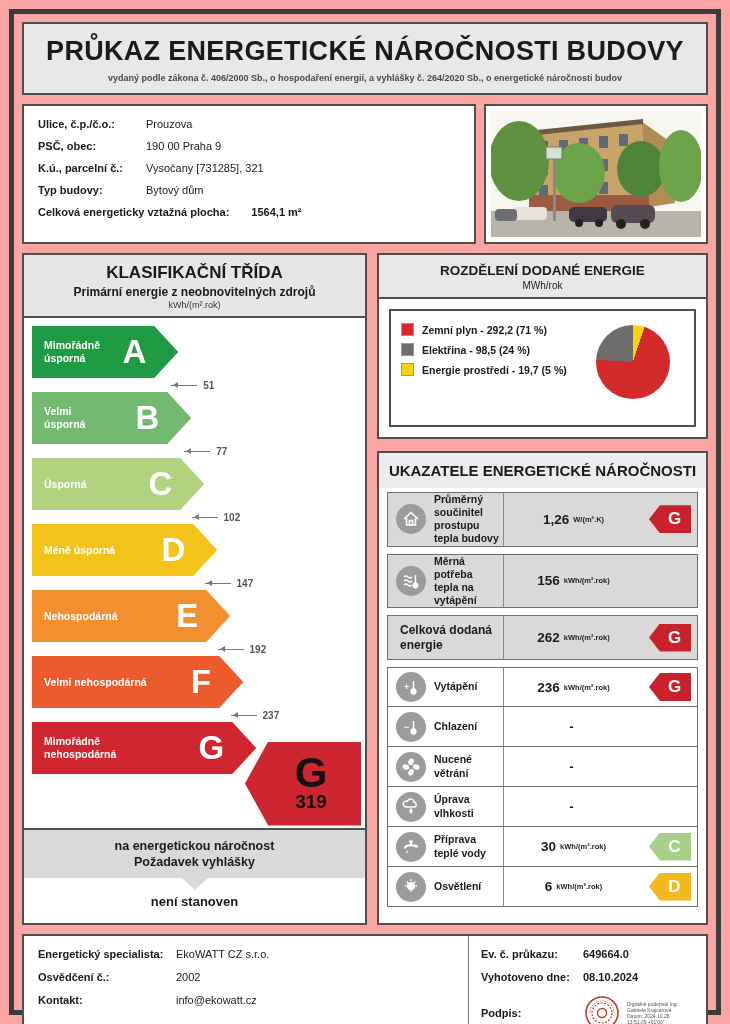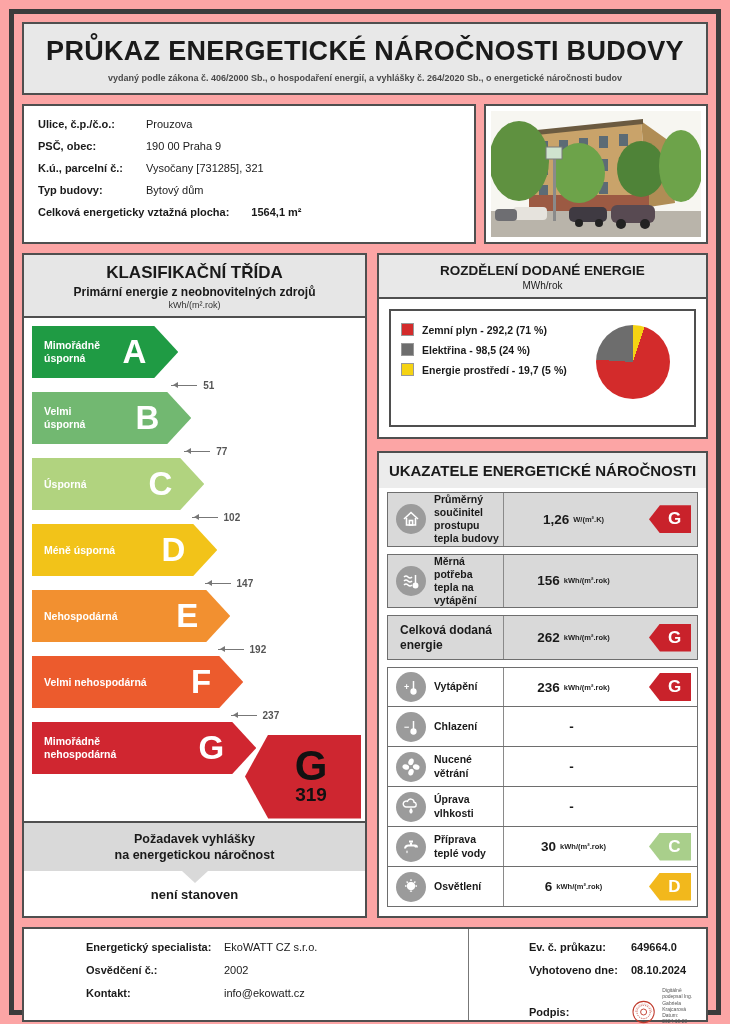--- a/index.html
+++ b/index.html
@@ -58,41 +58,41 @@
   .pie-unit { font-size:10px; margin-top:2px; }
   .pie-body { padding:10px; }
   .pie-inner { border:2px solid #4f4f4f; display:flex; align-items:flex-start; padding:12px 10px; gap:8px; min-height:118px; }
   .legend { flex:1; display:flex; flex-direction:column; gap:7px; }
   .legend-item { display:flex; align-items:center; gap:8px; font-size:10.5px; font-weight:bold; }
   .swatch { width:13px; height:13px; flex:none; border:1px solid #999; }
   .pie { width:74px; height:74px; border-radius:50%; flex:none; margin-right:14px; margin-top:2px; }
 
   
   .ind-header { text-align:center; font-size:15px; font-weight:bold; padding:9px 4px; background:#ececec; }
-  .ind-body { padding:4px 8px 9px; }
+  .ind-body { padding:4px 8px 16px; }
   .ind-row { display:flex; align-items:stretch; border:1px solid #6e6e6e; background:#fff; min-height:40px; }
   .ind-row.shaded { background:#d9d9d9; min-height:45px; margin-bottom:7px; }
   .ind-row.joined { margin-bottom:0; }
   .ind-row.joined + .ind-row.joined { border-top:none; }
   .ind-icon { width:46px; flex:none; display:flex; align-items:center; justify-content:center; }
   .icon-circle { width:30px; height:30px; border-radius:50%; background:#9b9b9b; display:flex; align-items:center; justify-content:center; }
   .ind-label { flex:1; display:flex; align-items:center; font-size:10.5px; font-weight:bold; line-height:1.25; padding-right:4px; }
   .ind-row.no-icon .ind-label { padding-left:12px; font-size:12px; }
   .ind-value-cell { width:140px; flex:none; border-left:1px solid #8a8a8a; display:flex; align-items:center; justify-content:center; gap:4px; }
   .ind-value { font-size:13.5px; font-weight:bold; }
   .ind-unit { font-size:7.5px; color:#222; font-weight:bold; }
   .badge-cell { width:54px; flex:none; display:flex; align-items:center; justify-content:center; }
   .badge { width:42px; height:28px; clip-path:polygon(0 50%, 26% 0, 100% 0, 100% 100%, 26% 100%);
     display:flex; align-items:center; justify-content:center; color:#fff; font-weight:bold; font-size:17px; padding-left:9px; }
 
   
   .footer-box { display:flex; min-height:95px; }
   .footer-left { flex:1; padding:12px 14px; }
   .footer-right { width:238px; flex:none; border-left:1px solid #777; padding:12px 10px 6px 12px; }
-  .f-line { display:flex; font-size:11px; margin-bottom:11px; align-items:flex-start;margin-left:48px; }
+  .f-line { display:flex; font-size:11px; margin-bottom:11px; align-items:flex-start; }
   .f-label { font-weight:bold; width:138px; flex:none; }
   .footer-right .f-label { width:102px; }
   .sig-line { margin-bottom:0; align-items:center; }
   .sig-note { font-size:5px; line-height:1.25; color:#555; white-space:pre-line; margin-left:6px; }
 </style>
 </head>
 <body>
 
 <div class="page">
   <div class="frame">
@@ -249,22 +249,22 @@
             </div>
           </div>
 
           <div class="result-arrow" style="background: rgb(206, 38, 48);">
             <span class="result-letter">G</span>
             <span class="result-value">319</span>
           </div>
         </div>
 
         <div class="req-header">
+          <div>na energetickou náročnost</div>
           <div>Požadavek vyhlášky</div>
-          <div>na energetickou náročnost</div>
         </div>
         <div class="req-pointer"></div>
         <div class="req-value">není stanoven</div>
       </div>
 
       <div class="right-col">
 
         <div class="box">
           <div class="pie-header">
             <div class="pie-title">ROZDĚLENÍ DODANÉ ENERGIE</div>

